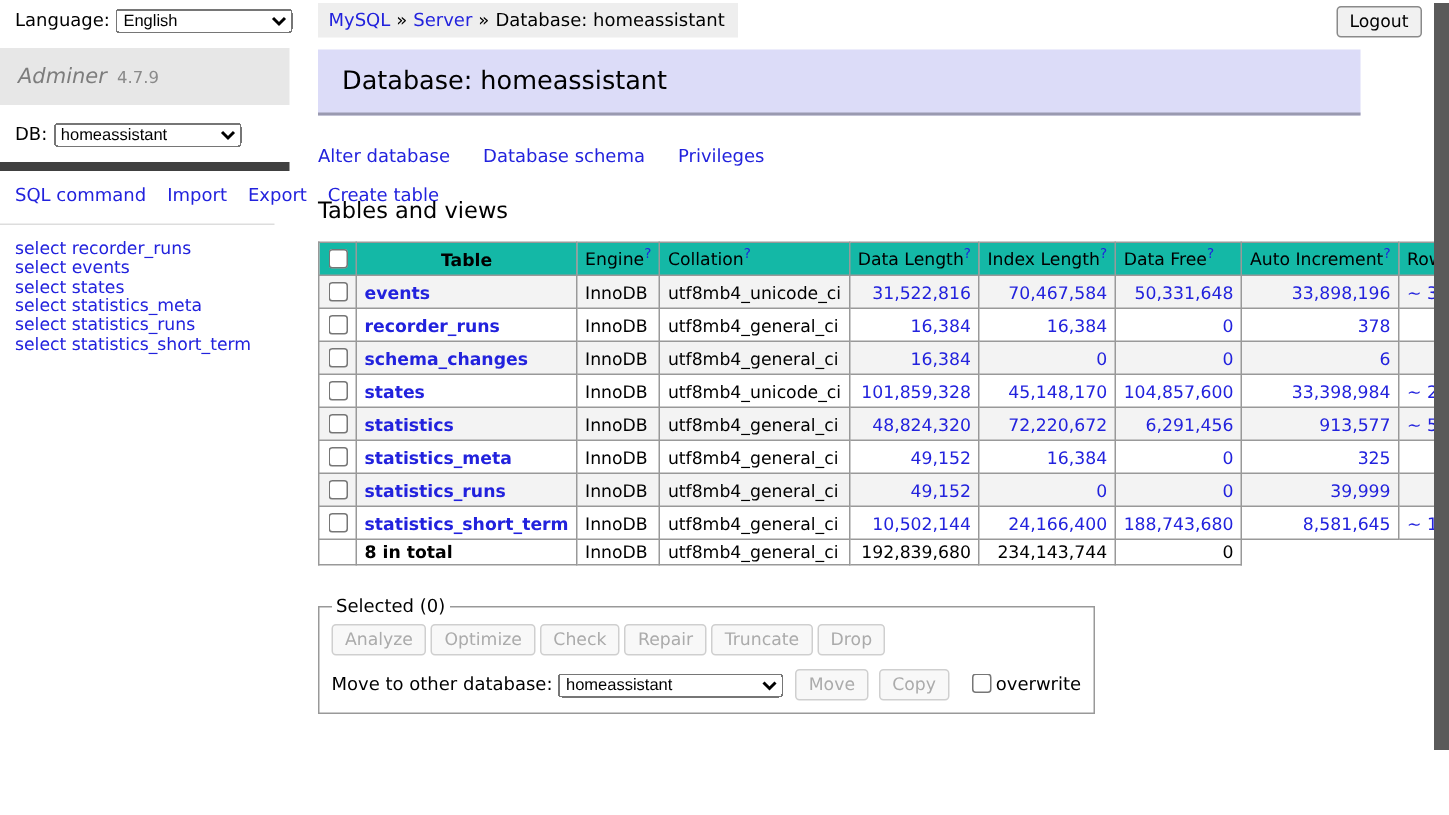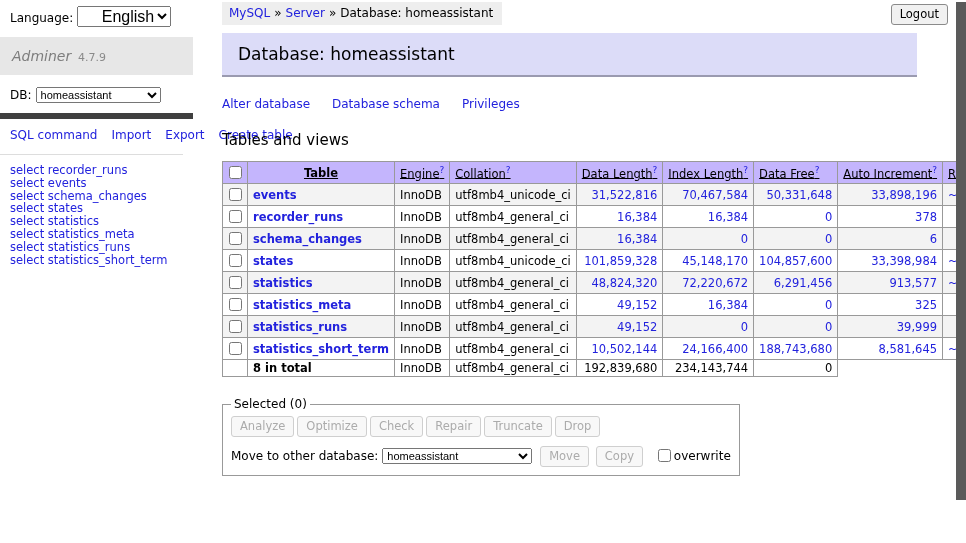--- a/index.html
+++ b/index.html
@@ -7,33 +7,33 @@
   body {
     width:966px; height:543px; overflow:hidden; position:relative;
     font-family:"DejaVu Sans","Liberation Sans",sans-serif;
     font-size:12px; color:#000; background:#fff;
   }
   a { color:#2222dd; text-decoration:none; cursor:pointer; }
 
   
   #sidebar { position:absolute; left:0; top:0; width:193px; }
   .lang-row { padding:6px 0 6px 10px; white-space:nowrap; }
-  .lang-row select { width:94px; font-size:16px; margin-left:4px;text-align:right; }
+  .lang-row select { width:118px; font-size:11px; margin-left:4px; }
   .app-band { background:#e7e7e7; padding:11px 0 11px 12px; margin-top:4px; }
   .app-name { font-style:italic; font-size:14px; color:#7d7d7d; }
   .app-version { font-size:11px; color:#8a8a8a; margin-left:3px; }
   .db-row { padding:12px 0 10px 10px; border-bottom:6px solid #404040; white-space:nowrap; }
   .db-row select { width:125px; font-size:11px; margin-left:4px; }
   .side-links { padding:8px 0 10px 10px; border-bottom:1px solid #ddd; line-height:17px; width:183px; }
   .side-links a { margin-right:14px; white-space:nowrap; }
   .table-links { padding:9px 0 0 10px; }
   .table-links a { display:block; font-size:11.5px; line-height:12.8px; white-space:nowrap; }
 
   
-  #main { position:absolute; left:222px; top:0; width:695px; }
+  #main { position:absolute; left:212px; top:0; width:695px; }
   .breadcrumb { display:inline-block; background:#eeeeee; padding:4px 9px 5px 7px; margin-top:2px; font-size:12px; }
   .breadcrumb .sep { color:#000; margin:0 4px; }
   #logout-wrap { position:absolute; right:18px; top:4px; }
   .btn {
     font-size:11.5px; padding:2px 8px 3px; color:#000;
     background:#f1f1f1; border:1px solid #8a8a8a; border-radius:3px; cursor:pointer;
     font-family:"DejaVu Sans","Liberation Sans",sans-serif;
   }
   .btn:disabled { color:#ababab; border-color:#cfcfcf; background:#f8f8f8; cursor:default; }
   h2.page-title {
@@ -46,21 +46,21 @@
   h3 { font-size:15px; font-weight:normal; margin:20px 0 10px; }
 
   fieldset { border:1px solid #999; padding:5px 8px 8px; margin:0; display:inline-block; }
   legend { font-size:12px; padding:0 3px; }
   .search-fieldset input[type=text] { width:145px; font-size:11px; height:18px; border:1px solid #777; }
   .search-fieldset .btn { margin-left:4px; }
 
   
   table.db-tables { border-collapse:collapse; margin-top:12px; font-size:11.5px; }
   .db-tables th, .db-tables td { border:1px solid #999; padding:1px 5px; height:17px; white-space:nowrap; }
-  .db-tables thead th { background:#c4b5fd; font-weight:normal; text-align:left;text-decoration:underline; }
+  .db-tables thead th { background:#14b8a6; font-weight:normal; text-align:left; }
   .db-tables thead th.col-table { font-weight:bold; text-align:center; }
   .db-tables sup { font-size:9px; }
   .db-tables sup a { color:#2222dd; }
   .db-tables td.num { text-align:right; }
   .db-tables td.num a { color:#2222dd; }
   .db-tables tr.odd td { background:#f3f3f3; }
   .db-tables a.tbl-link { font-weight:bold; }
   .db-tables td.chk, .db-tables th.chk { text-align:center; padding:1px 2px; }
   .db-tables td.blank { border:none; background:#fff; }
   .db-tables tr.total td { font-weight:normal; }
@@ -97,23 +97,21 @@
     <span class="app-name">Adminer</span>
     <span class="app-version">4.7.9</span>
   </div>
   <div class="db-row">
     <span>DB:</span><select><option>homeassistant</option></select>
   </div>
   <div class="side-links" id="side-links"><a>SQL command</a><a>Import</a><a>Export</a><a>Create table</a></div>
   <div class="table-links" id="table-links">
       <a>select recorder_runs</a>
       <a>select events</a>
-      <a>select schema_changes</a>
       <a>select states</a>
-      <a>select statistics</a>
       <a>select statistics_meta</a>
       <a>select statistics_runs</a>
       <a>select statistics_short_term</a>
     </div>
 </div>
 
 <div id="main">
   <div class="breadcrumb" id="breadcrumb"><a>MySQL</a><span class="sep">»</span><a>Server</a><span class="sep">»</span><span>Database: homeassistant</span></div>
 
   <h2 class="page-title">Database: homeassistant</h2>

